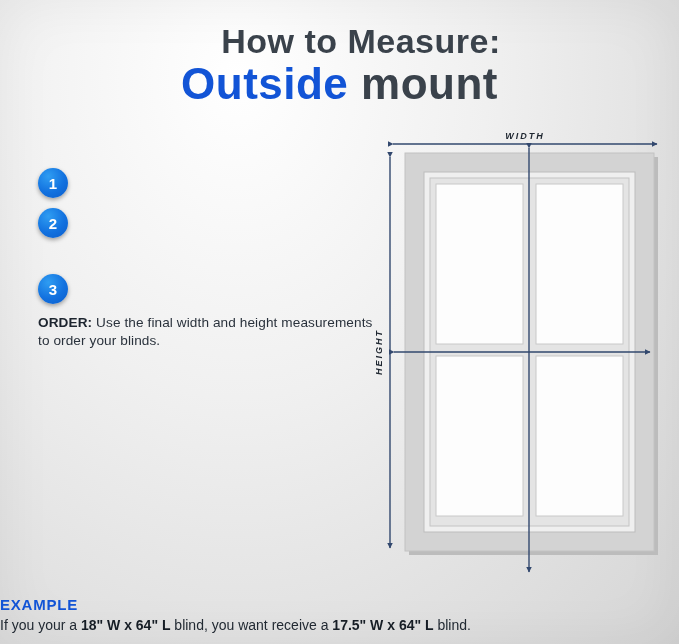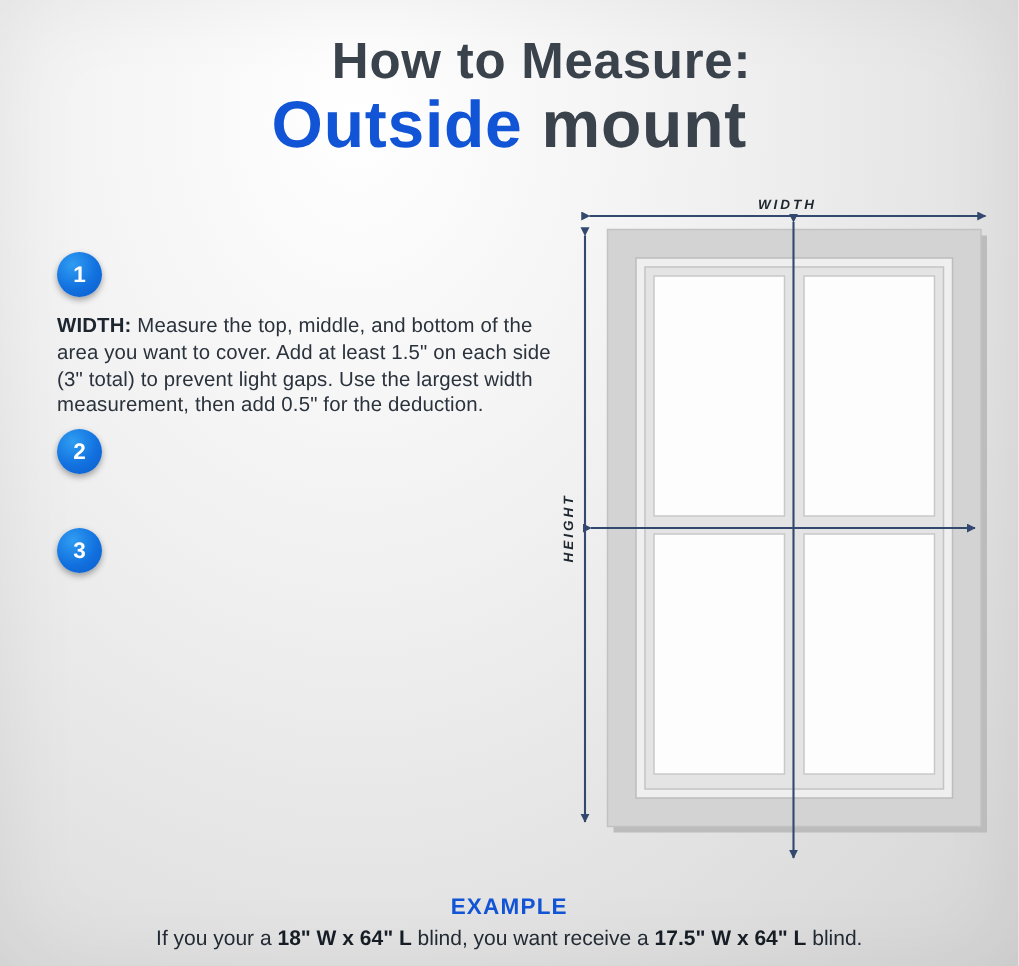--- a/index.html
+++ b/index.html
@@ -44,21 +44,21 @@
     margin:0; font-size:13.6px; line-height:1.31; color:#2a323c; letter-spacing:0.1px;
   }
   .step-text strong { font-weight:700; color:#1d252f; }
 
   
   .diagram { position:absolute; left:372px; top:128px; width:300px; height:465px;font-style:italic; }
   .diagram svg { display:block; }
   .meas-label { font-size:9px; font-weight:700; letter-spacing:2px; fill:#1e2630; }
 
   
-  .example { position:absolute; left:0; right:0; top:596px; text-align:center; }
+  .example { position:absolute; left:0; right:0; top:596px; text-align:left; }
   .example-heading {
     font-size:15px; font-weight:800; color:#1254d6; letter-spacing:0.8px; margin-bottom:4px;
   }
   .example-text { font-size:14px; color:#222a33; }
   .example-text b { font-weight:700; color:#161d25; }
 </style>
 </head>
 <body>
 
 <div class="page">
@@ -66,31 +66,31 @@
   <header class="header">
     <div class="title-line1">How to Measure:</div>
     <div class="title-line2"><span class="title-accent">Outside</span><span class="title-rest"> mount</span></div>
   </header>
 
   <section class="steps">
     <div class="step">
       <div class="badge">
           <span>1</span>
         </div>
-      <p class="step-text"><strong>WIDTH:</strong><span> Measure the top, middle, and bottom of the area you want to cover. Add at least 1.5" on each side (3" total) to prevent light gaps. Use the largest width measurement, then add 0.5" for the deduction.</span></p>
     </div>
     <div class="step">
       <div class="badge">
           <span>2</span>
         </div>
     </div>
     <div class="step">
       <div class="badge">
           <span>3</span>
         </div>
+      <p class="step-text"><strong>ORDER:</strong><span> Use the final width and height measurements to order your blinds.</span></p>
     </div>
   </section>
 
   <section class="diagram">
     <svg width="300" height="465" viewBox="0 0 300 465" xmlns="http://www.w3.org/2000/svg">
       <defs>
         <marker id="arr" markerWidth="8" markerHeight="8" refX="5.5" refY="3" orient="auto" markerUnits="userSpaceOnUse">
           <path d="M0,0 L6,3 L0,6 Z" fill="#32486e"></path>
         </marker>
       </defs>

